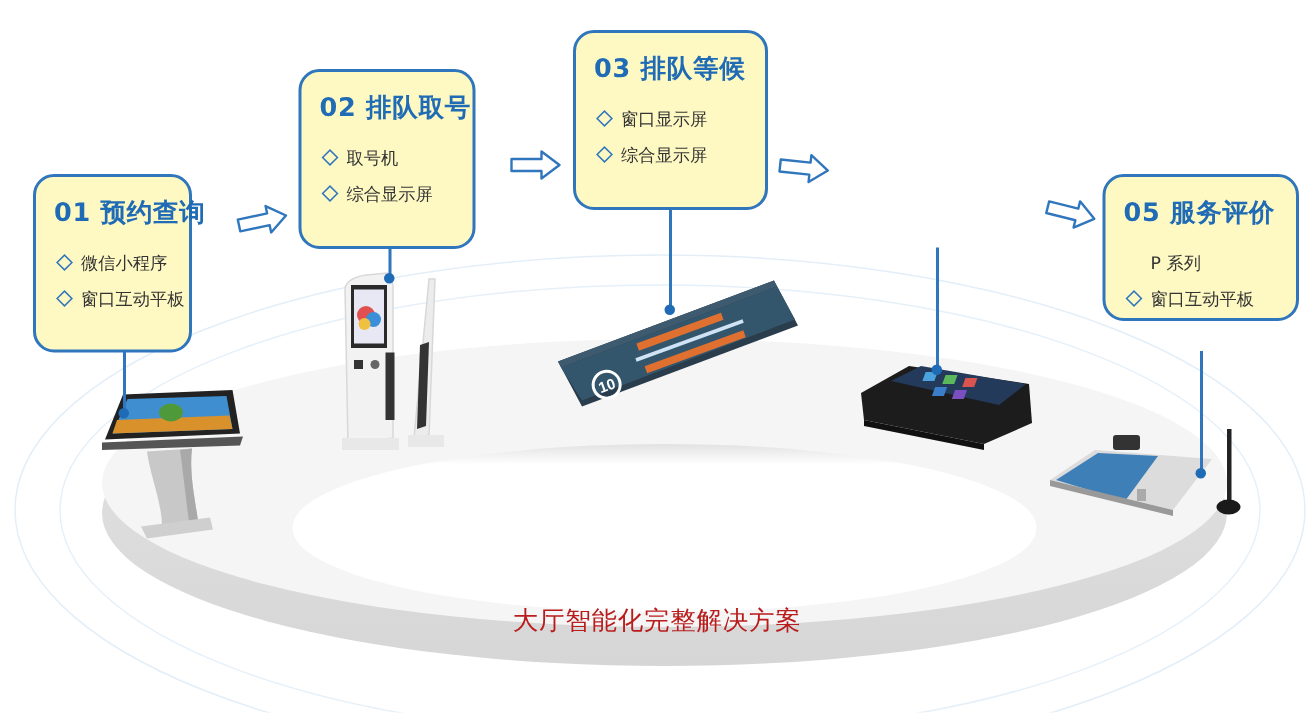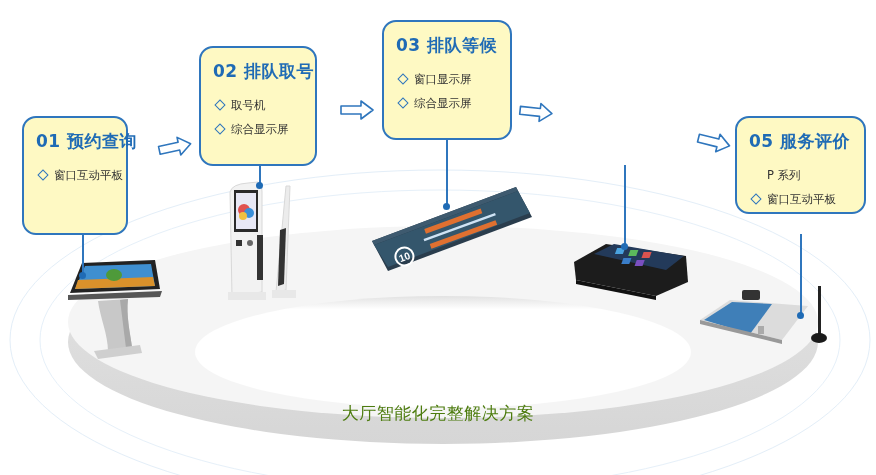--- a/index.html
+++ b/index.html
@@ -47,21 +47,21 @@
     position: absolute; width: 2px; background: #2f76bd;
   }
   .dot {
     position: absolute; width: 7px; height: 7px; border-radius: 50%;
     background: #1f6bb5;
   }
   .arrow { position: absolute; }
 
   .caption {
     position: absolute; left: 0; width: 876px; top: 402px;
-    text-align: center; font-size: 17px; color: #4d7c0f;
+    text-align: center; font-size: 17px; color: #b91c1c;
     letter-spacing: 0.5px;
   }
   .device { position: absolute; }
 </style>
 </head>
 <body>
 
 <div class="stage">
 
   <svg class="bg" width="876" height="475" viewBox="0 0 876 475">
@@ -178,20 +178,23 @@
   </svg>
   <svg class="arrow" style="left:696px;top:131px" width="36" height="22" viewBox="0 0 36 22">
     <g transform="rotate(14 18 11)">
       <polygon points="2,7 22,7 22,2 34,11 22,20 22,15 2,15" fill="#fff" stroke="#2f76bd" stroke-width="1.6" stroke-linejoin="round"></polygon>
     </g>
   </svg>
 
   <div class="card" style="left:22px;top:116px;width:106px;height:119px">
     <div class="card-title">01 预约查询</div>
     <div class="card-item">
+      <span class="diamond"></span><span>微信小程序</span>
+    </div>
+    <div class="card-item">
       <span class="diamond"></span><span>窗口互动平板</span>
     </div>
   </div>
 
   <div class="card" style="left:199px;top:46px;width:118px;height:120px">
     <div class="card-title">02 排队取号</div>
     <div class="card-item">
       <span class="diamond"></span><span>取号机</span>
     </div>
     <div class="card-item">

